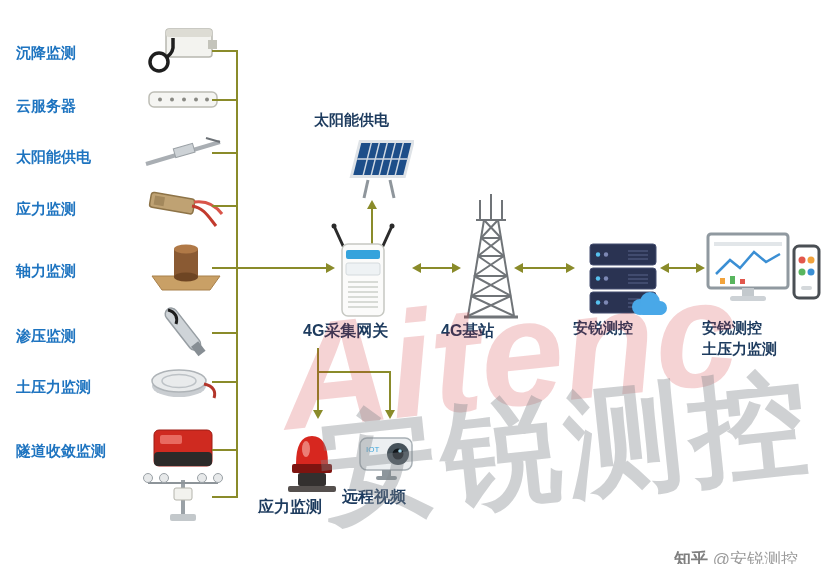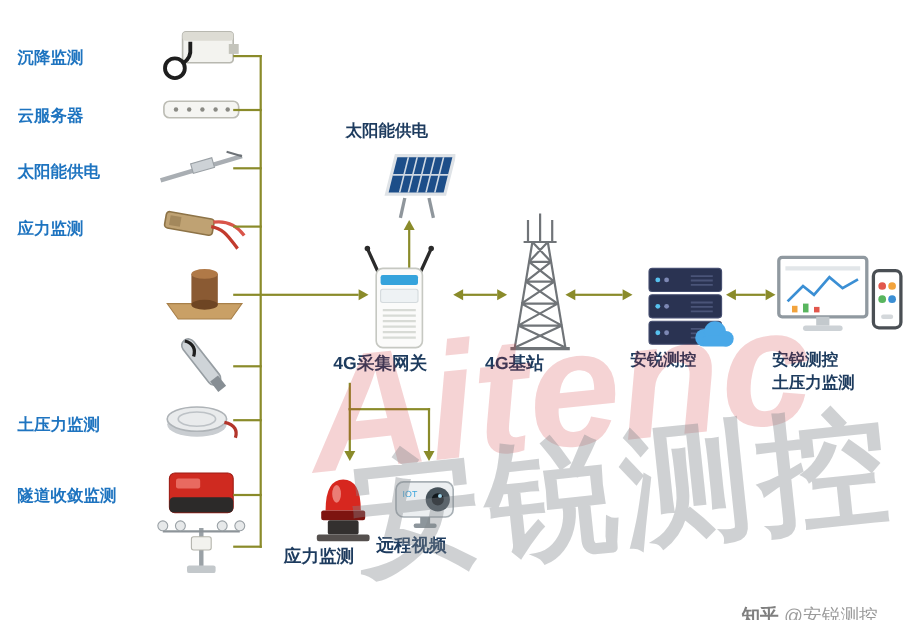--- a/index.html
+++ b/index.html
@@ -28,20 +28,22 @@
 </style>
 </head>
 <body>
 
 <div id="stage">
 
   <div class="lbl-blue" style="top:44px">沉降监测</div>
   <div class="lbl-blue" style="top:97px">云服务器</div>
   <div class="lbl-blue" style="top:148px">太阳能供电</div>
   <div class="lbl-blue" style="top:200px">应力监测</div>
+  <div class="lbl-blue" style="top:262px">轴力监测</div>
+  <div class="lbl-blue" style="top:327px">渗压监测</div>
   <div class="lbl-blue" style="top:442px">隧道收敛监测</div>
   <div class="lbl-blue" style="top:378px">土压力监测</div>
 
   <div class="icon-abs" style="left:146px;top:26px">
     <svg width="74" height="50" viewBox="0 0 74 50">
       <rect x="20" y="3" width="46" height="28" rx="3" fill="#f3f3ef" stroke="#b8b8b0" stroke-width="1.5"></rect>
       <rect x="20" y="3" width="46" height="8" rx="3" fill="#dddcd4"></rect>
       <rect x="62" y="14" width="9" height="9" fill="#c4c4bb"></rect>
       <circle cx="13" cy="36" r="9" fill="none" stroke="#1e1e1e" stroke-width="3.5"></circle>
       <path d="M21 31 Q28 26 27 18 L27 12" fill="none" stroke="#1e1e1e" stroke-width="3.5"></path>

